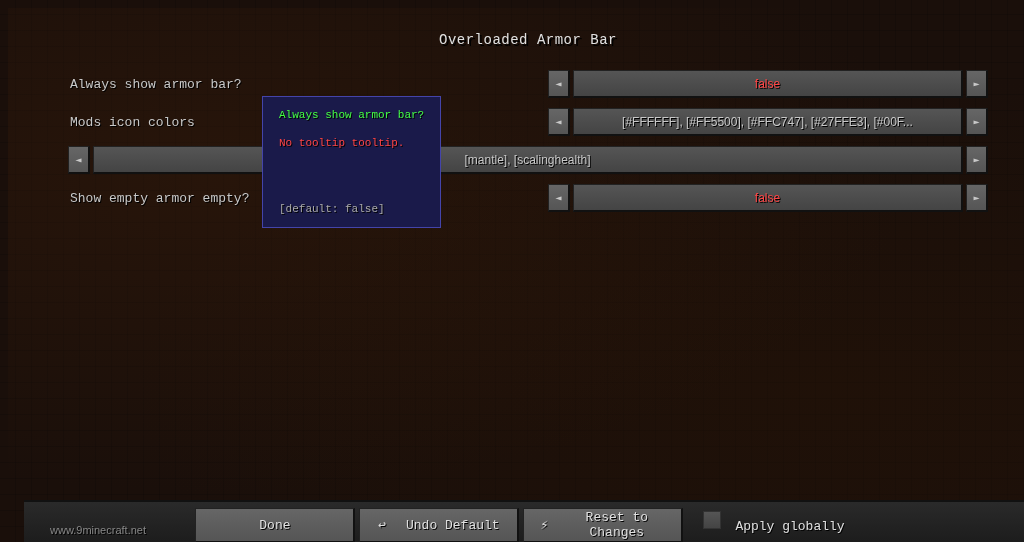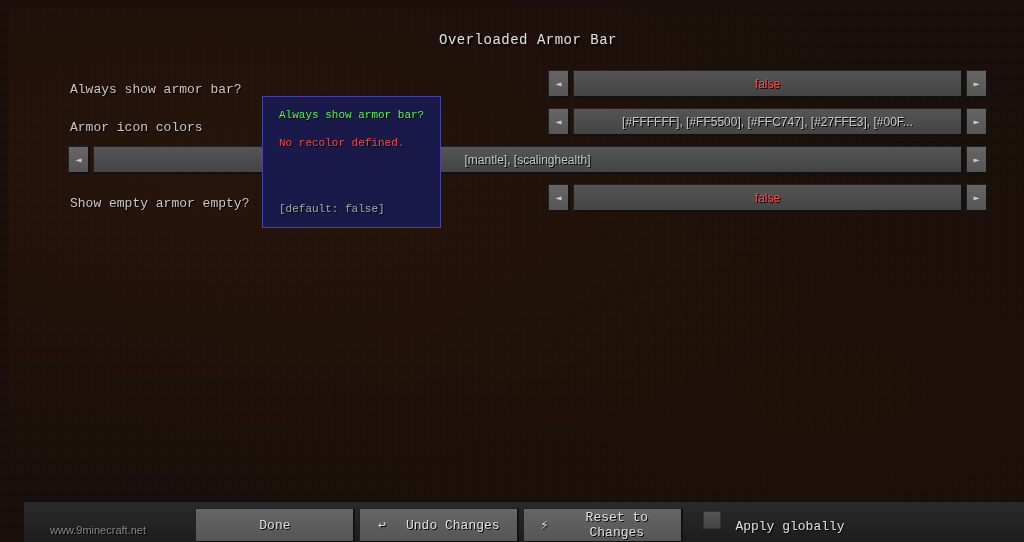--- a/index.html
+++ b/index.html
@@ -64,20 +64,21 @@
       position: relative;
     }
 
     
     .settings-container {
       width: 100%;
     }
 
     .setting-row {
       display: flex;
+      align-items: center;
       width: 100%;
       height: 36px;
       margin-bottom: 2px;
       position: relative;
     }
 
     .setting-label {
       flex: 0 0 480px;
       color: #c8c8c8;
       font-size: 13px;
@@ -292,26 +293,26 @@
     <div class="settings-container" id="settings-container">
     <div class="setting-row">
           <div class="setting-label">Always show armor bar?</div>
           <div class="setting-control">
             <div class="arrow-btn">◄</div>
             <div class="value-button text-red">false</div>
             <div class="arrow-btn">►</div>
           </div>
           <div class="tooltip-popup">
             <span class="tooltip-line-green">Always show armor bar?</span>
-            <span class="tooltip-line-red">No recolor defined.</span>
+            <span class="tooltip-line-red">No tooltip tooltip.</span>
             <span class="tooltip-line-gray">[default: false]</span>
           </div>
         </div>
         <div class="setting-row">
-          <div class="setting-label">Armor icon colors</div>
+          <div class="setting-label">Mods icon colors</div>
           <div class="setting-control">
             <div class="arrow-btn">◄</div>
             <div class="value-button text-white">[#FFFFFF], [#FF5500], [#FFC747], [#27FFE3], [#00F...</div>
             <div class="arrow-btn">►</div>
           </div>
         </div>
         <div class="setting-row">
           <div class="setting-control">
             <div class="arrow-btn">◄</div>
             <div class="value-button text-white">[mantle], [scalinghealth]</div>
@@ -328,21 +329,21 @@
         </div>
       </div>
   </div>
 
   <div class="bottom-bar">
     <span class="watermark">www.9minecraft.net</span>
     <div class="bottom-buttons">
       <button class="btn-done">Done</button>
       <button class="btn-undo">
         <span>↩</span>
-        <span>Undo Changes</span>
+        <span>Undo Default</span>
       </button>
       <button class="btn-reset">
         <span>⚡</span>
         <span>Reset to Changes</span>
       </button>
       <div class="apply-globally-container">
         <div class="apply-checkbox"></div>
         <span class="apply-label">Apply globally</span>
       </div>
     </div>

